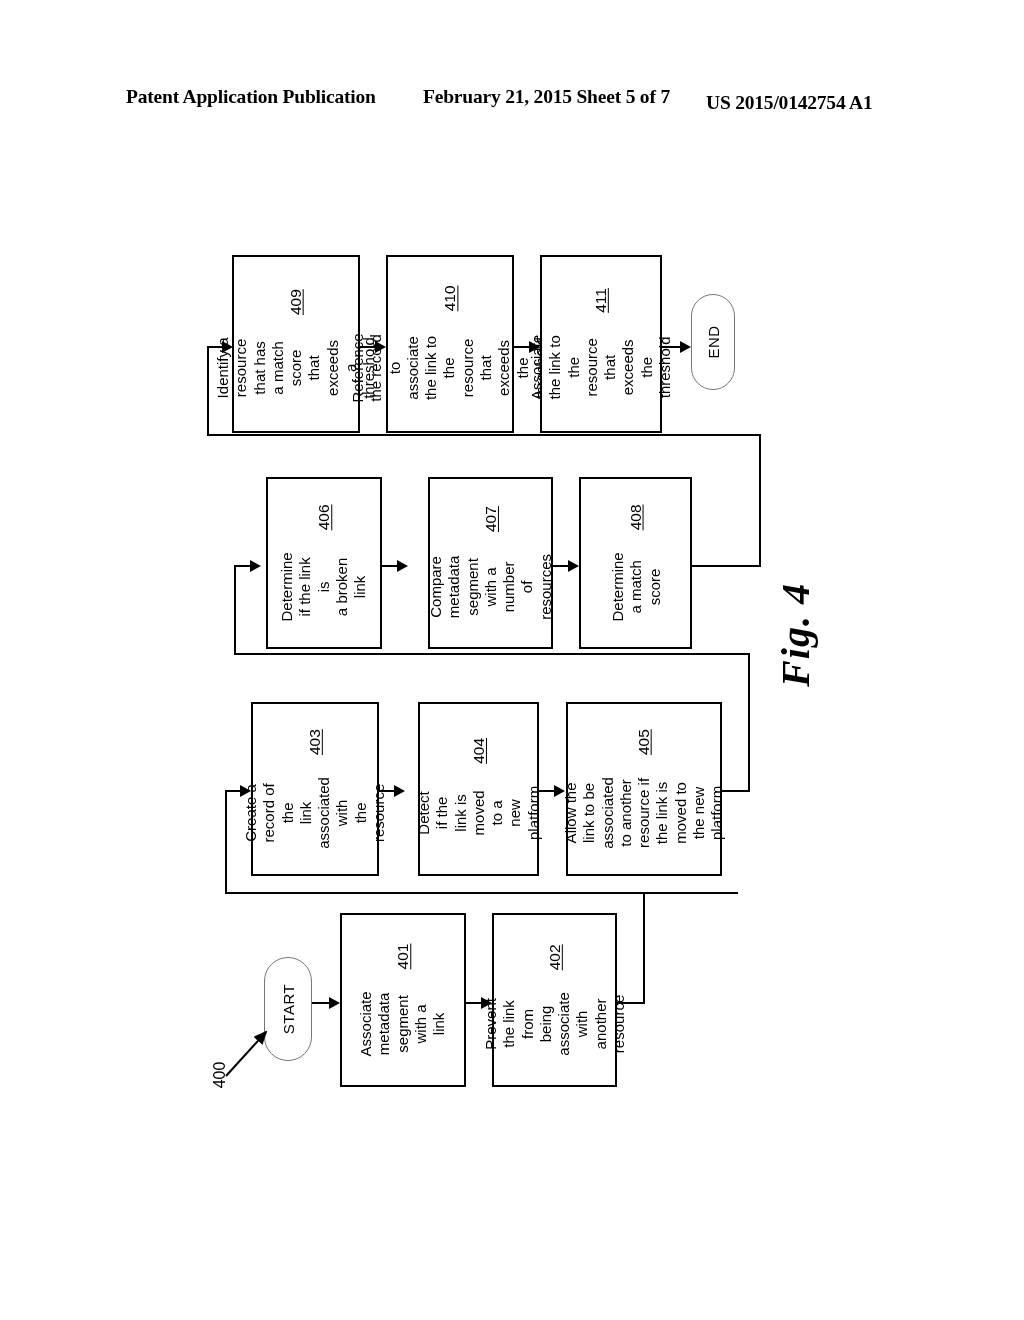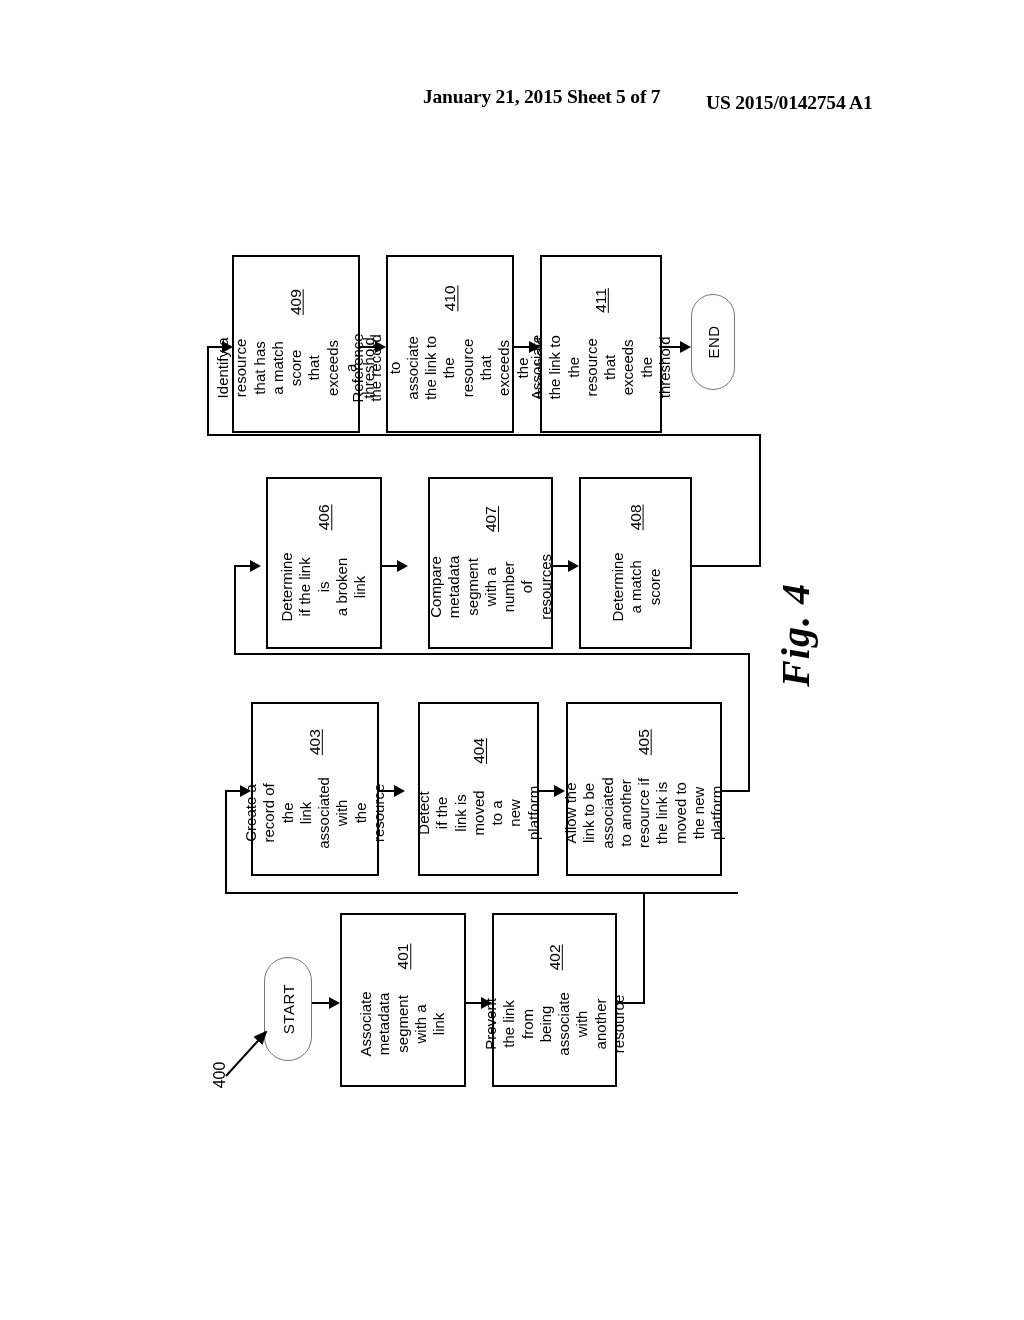--- a/index.html
+++ b/index.html
@@ -152,21 +152,22 @@
     top: 1022px;
     width: 60px;
     height: 60px;
     overflow: visible;
   }
 </style>
 </head>
 <body>
 
 <div id="pub-header">
-  <span class="h-mid">January 21, 2015  Sheet 5 of 7</span>
+  <span class="h-left">Patent Application Publication</span>
+  <span class="h-mid">February 21, 2015  Sheet 5 of 7</span>
   <span class="h-right">US 2015/0142754 A1</span>
 </div>
 
 <div id="figure-canvas">
 
   <div class="ln ln-h" style="left:207px; top:434px; width:554px;"></div>
   <div class="ln ln-v" style="left:207px; top:346px; height:90px;"></div>
   <div class="ln ln-h" style="left:207px; top:346px; width:22px;"></div>
   <div class="arrow-r" style="left:222px; top:341px;"></div>
 

